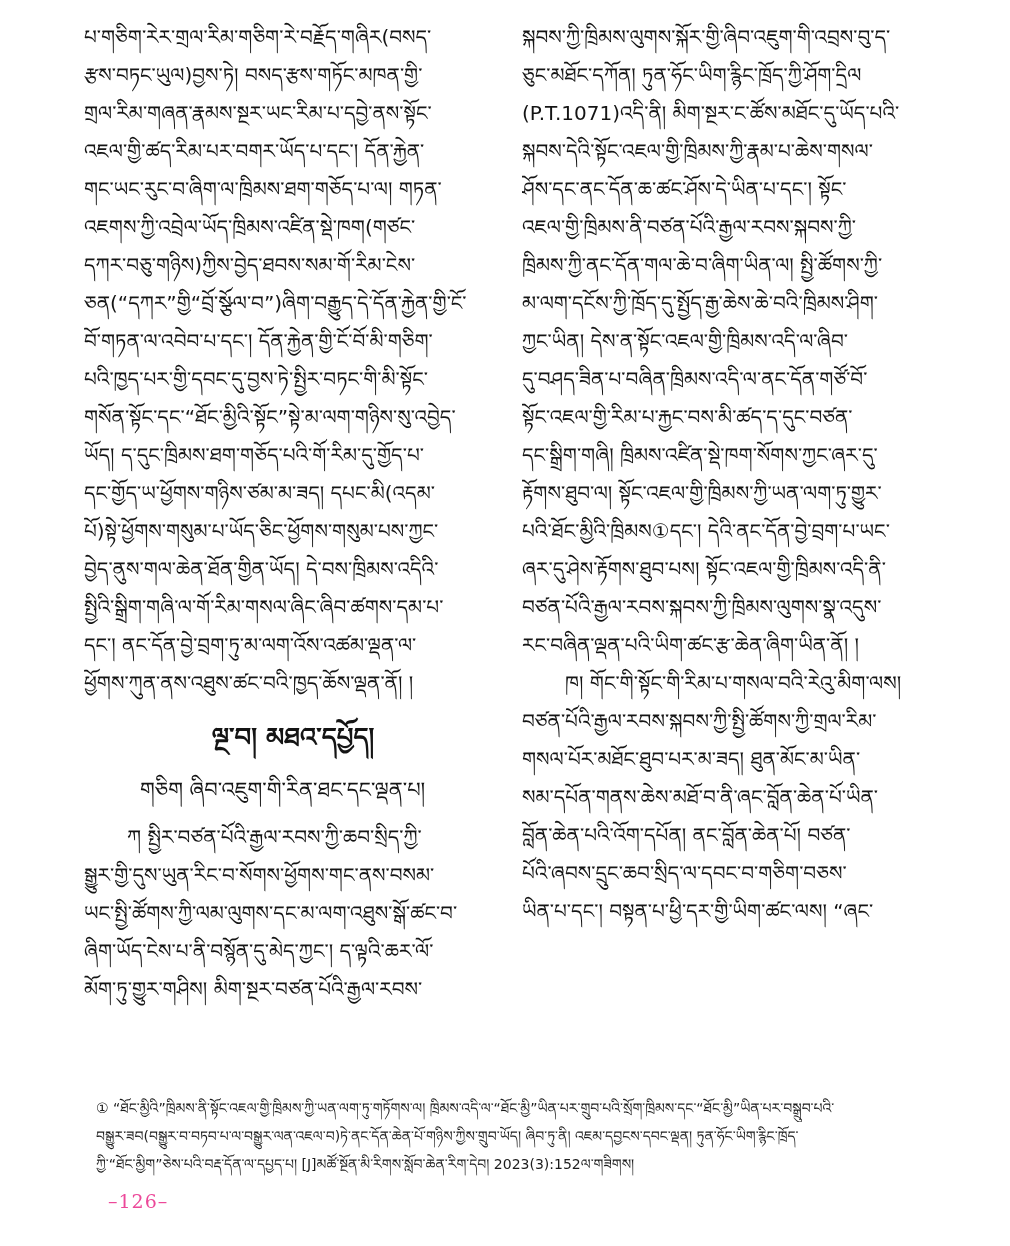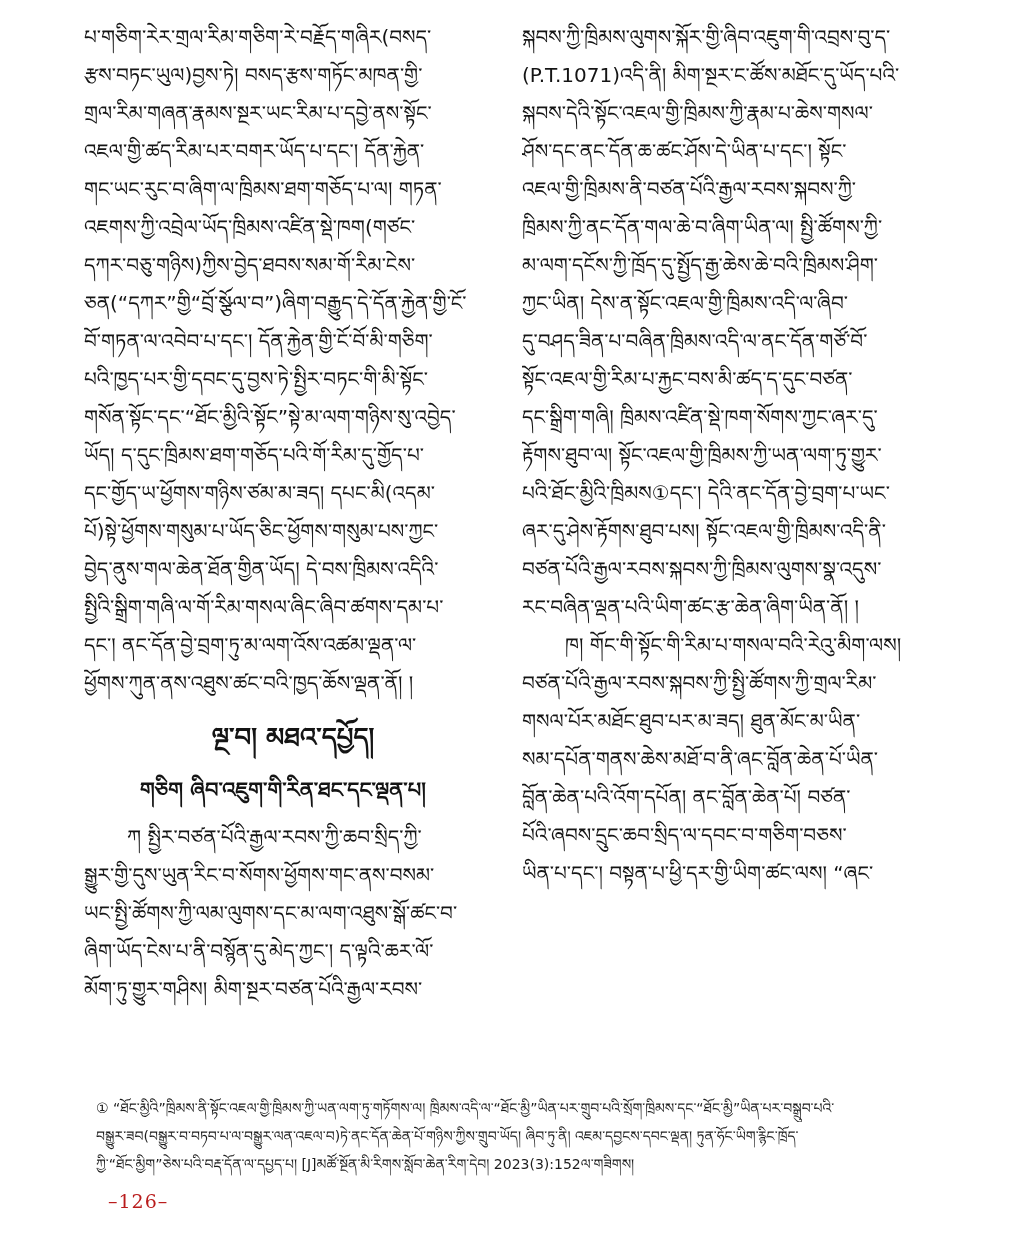--- a/index.html
+++ b/index.html
@@ -37,21 +37,21 @@
     font-size: 26px;
     font-weight: bold;
     white-space: nowrap;
     overflow: hidden;
   }
   .subsection-heading {
     margin: 0 0 8px 56px;
     height: 40px;
     line-height: 40px;
     font-size: 21px;
-    font-weight: bold;
+    font-weight: normal;
     white-space: nowrap;
     overflow: hidden;
   }
   .indent-first .line:first-child { text-indent: 43px; }
   .footnote {
     position: absolute;
     left: 96px;
     top: 1094px;
     width: 858px;
     color: #1c1c1c;
@@ -62,21 +62,21 @@
     font-size: 14px;
     white-space: nowrap;
     overflow: hidden;
   }
   .page-number {
     position: absolute;
     left: 108px;
     top: 1190px;
     font-size: 19px;
     font-family: "DejaVu Serif", serif;
-    color: #b91c1c;
+    color: #ec4899;
     letter-spacing: 1px;
   }
 </style>
 </head>
 <body>
 
 <div class="page">
 
   <div class="columns">
 
@@ -111,20 +111,21 @@
           <div class="line">སྒྱུར་གྱི་དུས་ཡུན་རིང་བ་སོགས་ཕྱོགས་གང་ནས་བསམ་</div>
           <div class="line">ཡང་སྤྱི་ཚོགས་ཀྱི་ལམ་ལུགས་དང་མ་ལག་འཐུས་སྒོ་ཚང་བ་</div>
           <div class="line">ཞིག་ཡོད་ངེས་པ་ནི་བསྙོན་དུ་མེད་ཀྱང་། ད་ལྟའི་ཆར་ལོ་</div>
           <div class="line">མོག་ཏུ་གྱུར་གཤིས། མིག་སྔར་བཙན་པོའི་རྒྱལ་རབས་</div>
         </div>
     </div>
 
     <div class="col">
       <div class="body-lines">
           <div class="line">སྐབས་ཀྱི་ཁྲིམས་ལུགས་སྐོར་གྱི་ཞིབ་འཇུག་གི་འབྲས་བུ་ད་</div>
+          <div class="line">ཅུང་མཐོང་དཀོན། ཏུན་ཧོང་ཡིག་རྙིང་ཁྲོད་ཀྱི་ཤོག་དྲིལ</div>
           <div class="line">(P.T.1071)འདི་ནི། མིག་སྔར་ང་ཚོས་མཐོང་དུ་ཡོད་པའི་</div>
           <div class="line">སྐབས་དེའི་སྟོང་འཇལ་གྱི་ཁྲིམས་ཀྱི་རྣམ་པ་ཆེས་གསལ་</div>
           <div class="line">ཤོས་དང་ནང་དོན་ཆ་ཚང་ཤོས་དེ་ཡིན་པ་དང་། སྟོང་</div>
           <div class="line">འཇལ་གྱི་ཁྲིམས་ནི་བཙན་པོའི་རྒྱལ་རབས་སྐབས་ཀྱི་</div>
           <div class="line">ཁྲིམས་ཀྱི་ནང་དོན་གལ་ཆེ་བ་ཞིག་ཡིན་ལ། སྤྱི་ཚོགས་ཀྱི་</div>
           <div class="line">མ་ལག་དངོས་ཀྱི་ཁྲོད་དུ་སྤྱོད་རྒྱ་ཆེས་ཆེ་བའི་ཁྲིམས་ཤིག་</div>
           <div class="line">ཀྱང་ཡིན། དེས་ན་སྟོང་འཇལ་གྱི་ཁྲིམས་འདི་ལ་ཞིབ་</div>
           <div class="line">དུ་བཤད་ཟིན་པ་བཞིན་ཁྲིམས་འདི་ལ་ནང་དོན་གཙོ་བོ་</div>
           <div class="line">སྟོང་འཇལ་གྱི་རིམ་པ་རྐྱང་བས་མི་ཚད་ད་དུང་བཙན་</div>
           <div class="line">དང་སྒྲིག་གཞི། ཁྲིམས་འཛིན་སྡེ་ཁག་སོགས་ཀྱང་ཞར་དུ་</div>

